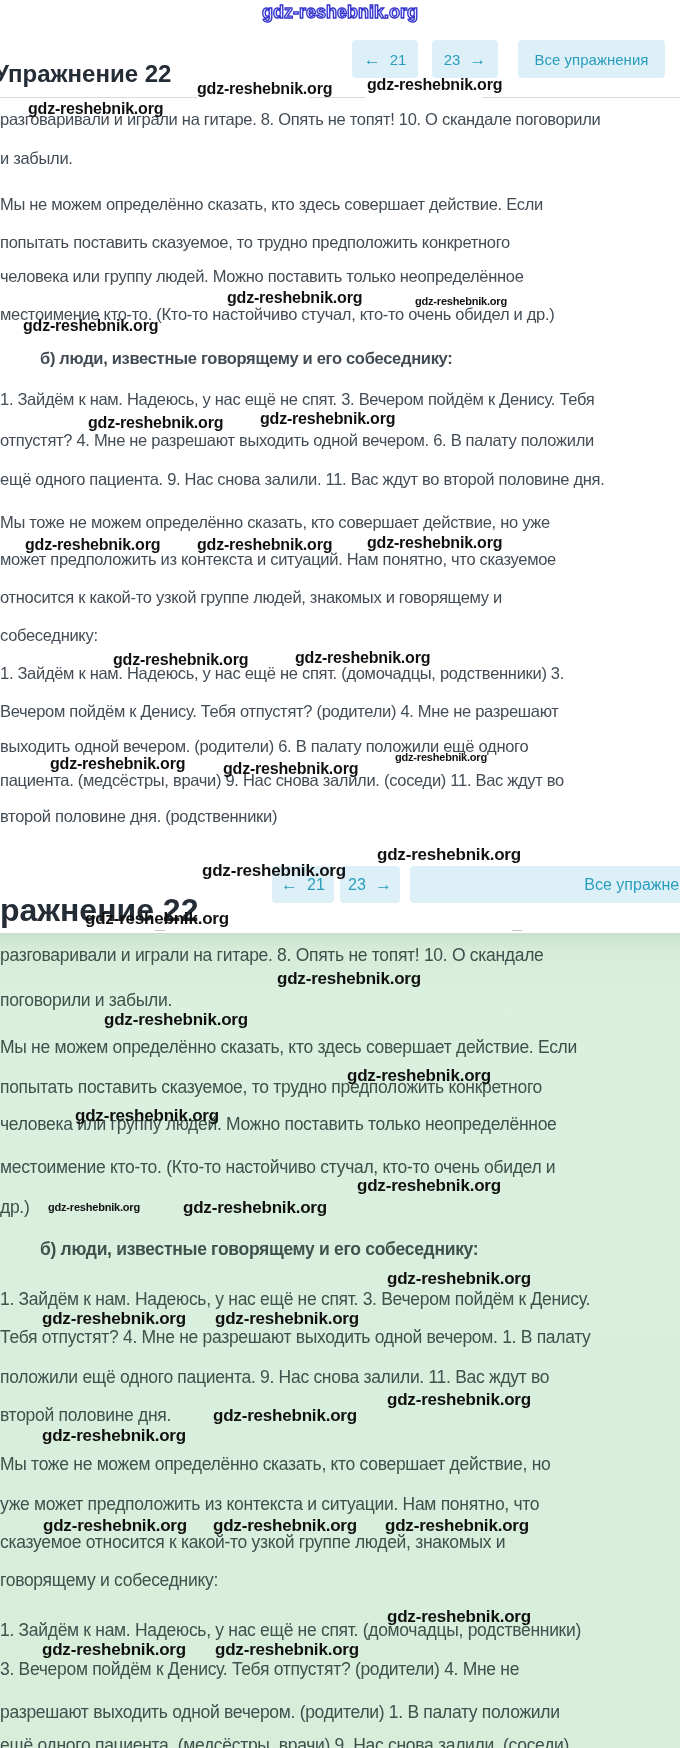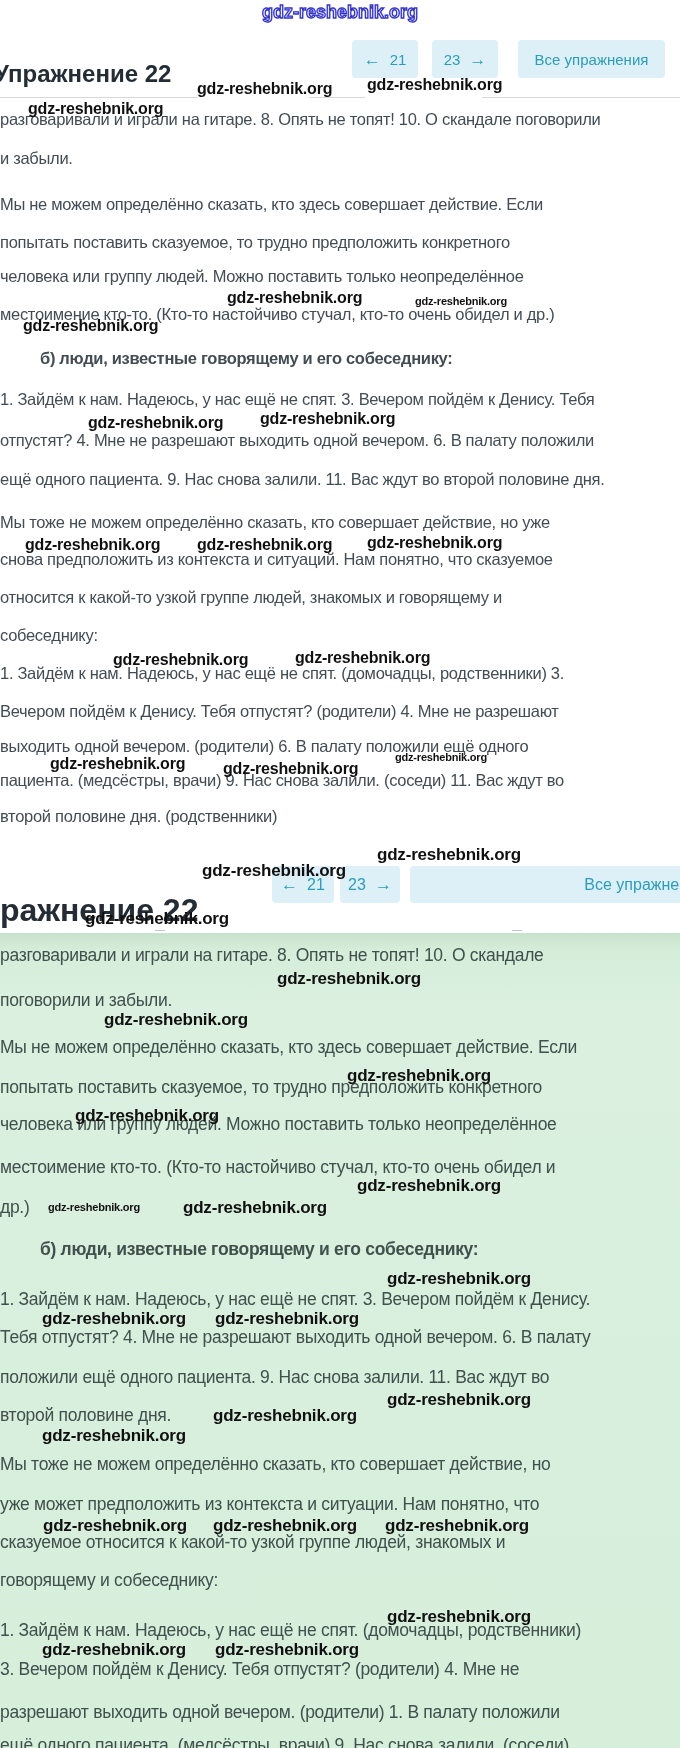--- a/index.html
+++ b/index.html
@@ -85,21 +85,21 @@
     <div class="line" style="top: 149px;"><span>и забыли.</span></div>
     <div class="line" style="top: 195px;"><span>Мы не можем определённо сказать, кто здесь совершает действие. Если</span></div>
     <div class="line" style="top: 233px;"><span>попытать поставить сказуемое, то трудно предположить конкретного</span></div>
     <div class="line" style="top: 267px;"><span>человека или группу людей. Можно поставить только неопределённое</span></div>
     <div class="line" style="top: 305px;"><span>местоимение кто-то. (Кто-то настойчиво стучал, кто-то очень обидел и др.)</span></div>
     <div class="line" style="top: 349px;"><span class="bd">б) люди, известные говорящему и его собеседнику:</span></div>
     <div class="line" style="top: 390px;"><span>1. Зайдём к нам. Надеюсь, у нас ещё не спят. 3. Вечером пойдём к Денису. Тебя</span></div>
     <div class="line" style="top: 431px;"><span>отпустят? 4. Мне не разрешают выходить одной вечером. 6. В палату положили</span></div>
     <div class="line" style="top: 470px;"><span>ещё одного пациента. 9. Нас снова залили. 11. Вас ждут во второй половине дня.</span></div>
     <div class="line" style="top: 513px;"><span>Мы тоже не можем определённо сказать, кто совершает действие, но уже</span></div>
-    <div class="line" style="top: 550px;"><span>снова предположить из контекста и ситуаций. Нам понятно, что сказуемое</span></div>
+    <div class="line" style="top: 550px;"><span>может предположить из контекста и ситуаций. Нам понятно, что сказуемое</span></div>
     <div class="line" style="top: 588px;"><span>относится к какой-то узкой группе людей, знакомых и говорящему и</span></div>
     <div class="line" style="top: 626px;"><span>собеседнику:</span></div>
     <div class="line" style="top: 664px;"><span>1. Зайдём к нам. Надеюсь, у нас ещё не спят. </span><span class="it">(домочадцы, родственники)</span><span> 3.</span></div>
     <div class="line" style="top: 702px;"><span>Вечером пойдём к Денису. Тебя отпустят? </span><span class="it">(родители)</span><span> 4. Мне не разрешают</span></div>
     <div class="line" style="top: 737px;"><span>выходить одной вечером. </span><span class="it">(родители)</span><span> 6. В палату положили ещё одного</span></div>
     <div class="line" style="top: 771px;"><span>пациента. </span><span class="it">(медсёстры, врачи)</span><span> 9. Нас снова залили. </span><span class="it">(соседи)</span><span> 11. Вас ждут во</span></div>
     <div class="line" style="top: 807px;"><span>второй половине дня. </span><span class="it">(родственники)</span></div>
   </div>
 
 <h1 class="title t2">ражнение 22</h1>
@@ -123,21 +123,21 @@
 <div id="green-lines">
     <div class="line" style="top: 945px;"><span>разговаривали и играли на гитаре. 8. Опять не топят! 10. О скандале</span></div>
     <div class="line" style="top: 990px;"><span>поговорили и забыли.</span></div>
     <div class="line" style="top: 1037px;"><span>Мы не можем определённо сказать, кто здесь совершает действие. Если</span></div>
     <div class="line" style="top: 1077px;"><span>попытать поставить сказуемое, то трудно предположить конкретного</span></div>
     <div class="line" style="top: 1114px;"><span>человека или группу людей. Можно поставить только неопределённое</span></div>
     <div class="line" style="top: 1157px;"><span>местоимение кто-то. (Кто-то настойчиво стучал, кто-то очень обидел и</span></div>
     <div class="line" style="top: 1197px;"><span>др.)</span></div>
     <div class="line" style="top: 1239px;"><span class="bd">б) люди, известные говорящему и его собеседнику:</span></div>
     <div class="line" style="top: 1289px;"><span>1. Зайдём к нам. Надеюсь, у нас ещё не спят. 3. Вечером пойдём к Денису.</span></div>
-    <div class="line" style="top: 1327px;"><span>Тебя отпустят? 4. Мне не разрешают выходить одной вечером. 6. В палату</span></div>
+    <div class="line" style="top: 1327px;"><span>Тебя отпустят? 4. Мне не разрешают выходить одной вечером. 1. В палату</span></div>
     <div class="line" style="top: 1367px;"><span>положили ещё одного пациента. 9. Нас снова залили. 11. Вас ждут во</span></div>
     <div class="line" style="top: 1405px;"><span>второй половине дня.</span></div>
     <div class="line" style="top: 1454px;"><span>Мы тоже не можем определённо сказать, кто совершает действие, но</span></div>
     <div class="line" style="top: 1494px;"><span>уже может предположить из контекста и ситуации. Нам понятно, что</span></div>
     <div class="line" style="top: 1532px;"><span>сказуемое относится к какой-то узкой группе людей, знакомых и</span></div>
     <div class="line" style="top: 1570px;"><span>говорящему и собеседнику:</span></div>
     <div class="line" style="top: 1620px;"><span>1. Зайдём к нам. Надеюсь, у нас ещё не спят. </span><span class="it">(домочадцы, родственники)</span></div>
     <div class="line" style="top: 1659px;"><span>3. Вечером пойдём к Денису. Тебя отпустят? </span><span class="it">(родители)</span><span> 4. Мне не</span></div>
     <div class="line" style="top: 1702px;"><span>разрешают выходить одной вечером. </span><span class="it">(родители)</span><span> 1. В палату положили</span></div>
     <div class="line" style="top: 1735px;"><span>ещё одного пациента. </span><span class="it">(медсёстры, врачи)</span><span> 9. Нас снова залили. </span><span class="it">(соседи)</span></div>

